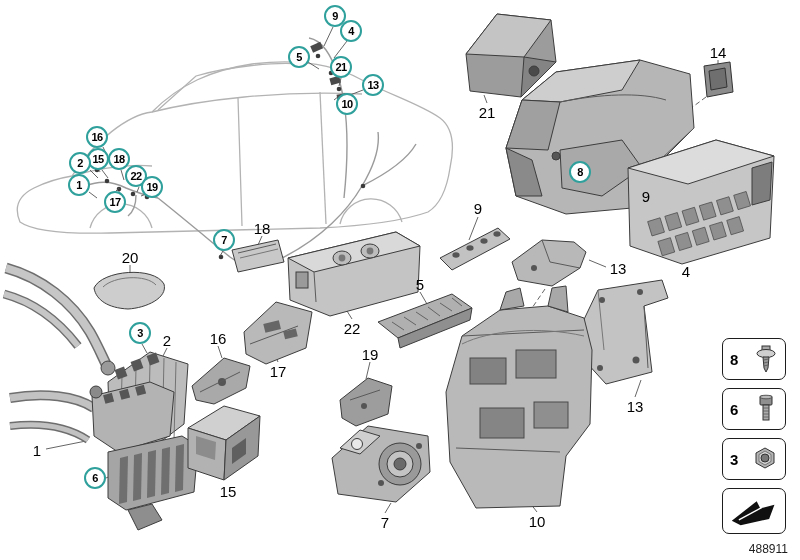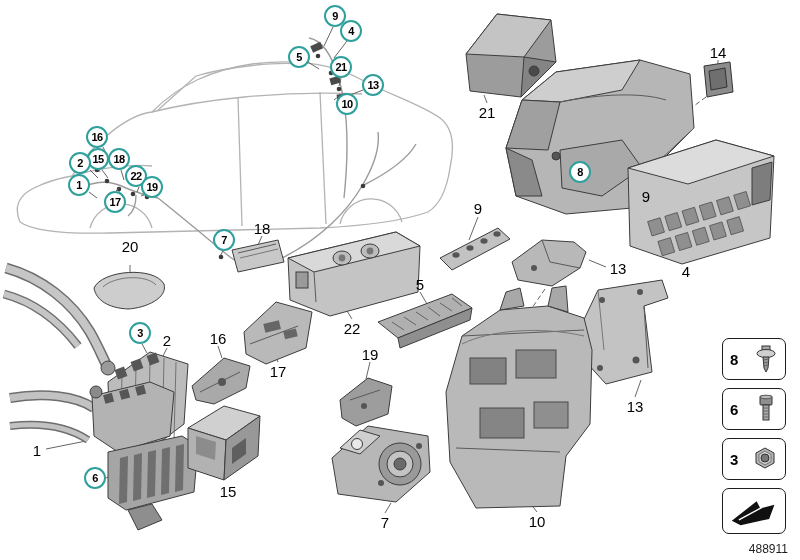--- a/index.html
+++ b/index.html
@@ -328,21 +328,21 @@
   <div class="callout" style="left:84px;top:467px">6</div>
   <div class="callout" style="left:569px;top:161px">8</div>
 
   <div class="plabel" style="left:487px;top:112px">21</div>
   <div class="plabel" style="left:718px;top:52px">14</div>
   <div class="plabel" style="left:646px;top:196px">9</div>
   <div class="plabel" style="left:478px;top:208px">9</div>
   <div class="plabel" style="left:618px;top:268px">13</div>
   <div class="plabel" style="left:686px;top:271px">4</div>
   <div class="plabel" style="left:262px;top:228px">18</div>
-  <div class="plabel" style="left:130px;top:246px">20</div>
+  <div class="plabel" style="left:130px;top:257px">20</div>
   <div class="plabel" style="left:420px;top:284px">5</div>
   <div class="plabel" style="left:352px;top:328px">22</div>
   <div class="plabel" style="left:167px;top:340px">2</div>
   <div class="plabel" style="left:218px;top:338px">16</div>
   <div class="plabel" style="left:278px;top:371px">17</div>
   <div class="plabel" style="left:370px;top:354px">19</div>
   <div class="plabel" style="left:635px;top:406px">13</div>
   <div class="plabel" style="left:37px;top:450px">1</div>
   <div class="plabel" style="left:228px;top:491px">15</div>
   <div class="plabel" style="left:385px;top:522px">7</div>

